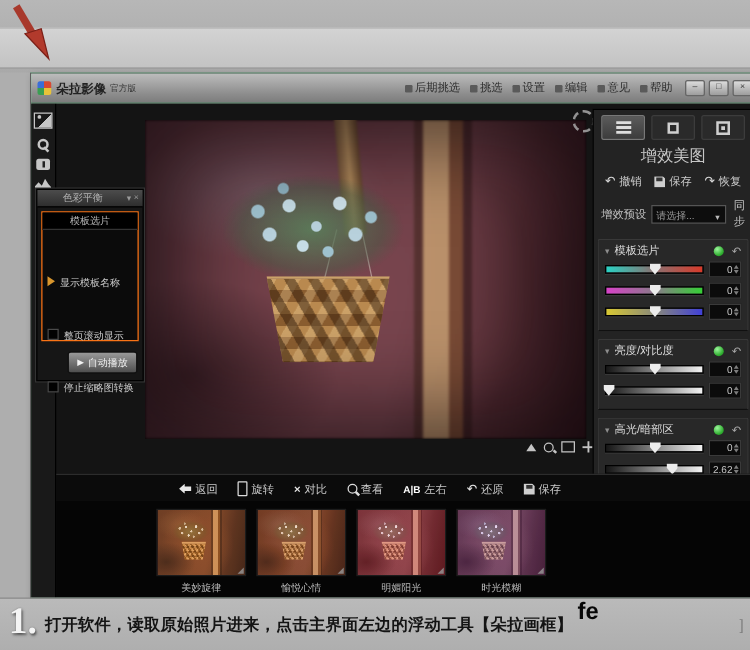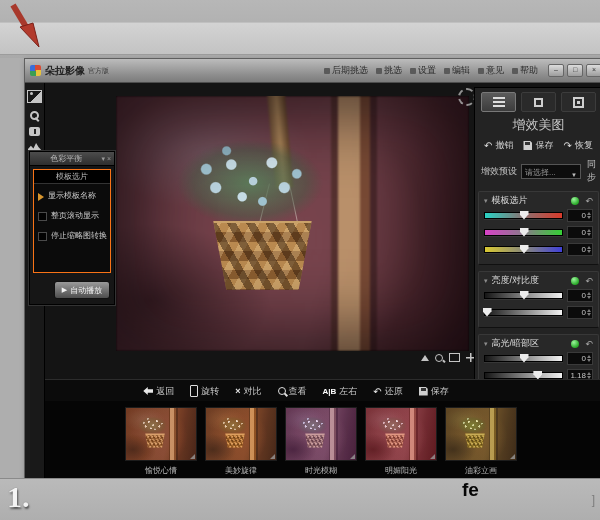--- a/index.html
+++ b/index.html
@@ -33,21 +33,21 @@
   .ic-info::after{content:"";position:absolute;left:5px;top:2px;width:2px;height:5px;background:#222;}
   .ic-hist{background:#c6c6c6;clip-path:polygon(0 100%,0 55%,22% 25%,42% 50%,62% 0,82% 38%,100% 62%,100% 100%);}
   
   .fpanel{position:absolute;left:4px;top:68px;width:84px;height:152px;background:#161616;border:1px solid #000;box-shadow:0 0 0 1px #333;z-index:5;}
   .fp-title{height:13px;background:linear-gradient(#4c4c4c,#2e2e2e);display:flex;align-items:center;padding:0 3px;border-bottom:1px solid #000;}
   .fp-title-text{flex:1;font-size:8px;color:#b5b5b5;text-align:center;}
   .fp-glyph{font-size:7px;color:#999;margin-left:2px;}
   .fp-box{margin:3px;border:1px solid #f97316;background:#0b0b0b;height:102px;}
   .fp-header{height:13px;background:#000;border-bottom:1px solid #333;font-size:8px;color:#bcbcbc;text-align:center;line-height:13px;}
   .fp-opts{padding:6px 4px;}
-  .fp-opt{display:flex;align-items:flex-end;gap:4px;margin-bottom:9px;}
+  .fp-opt{display:flex;align-items:flex-start;gap:4px;margin-bottom:9px;margin-top:31px;}
   .mk-arrow{width:0;height:0;border-left:6px solid #d8962e;border-top:4px solid transparent;border-bottom:4px solid transparent;flex:none;}
   .mk-box{width:7px;height:7px;background:#020202;border:1px solid #4a4a4a;flex:none;}
   .fp-opt-label{font-size:8px;color:#cdcdcd;white-space:nowrap;}
   .fp-play{position:absolute;left:24px;right:4px;bottom:5px;height:16px;border:1px solid #111;border-radius:3px;background:linear-gradient(#9a9a9a,#4e4e4e);display:flex;align-items:center;justify-content:center;gap:3px;}
   .fp-play-glyph{font-size:7px;color:#f2f2f2;}
   .fp-play-label{font-size:8px;color:#efefef;}
   
   .photo{position:absolute;left:91px;top:13px;width:353px;height:255px;background:#000;overflow:hidden;}
   .wallbg{position:absolute;inset:0;background:
     linear-gradient(90deg,rgba(0,0,0,0) 0 61%,rgba(60,35,25,.55) 61% 63%,rgba(198,158,112,.85) 63% 69%,rgba(122,76,50,.85) 69% 72%,rgba(40,20,18,.5) 72% 74%,rgba(0,0,0,0) 74%),
@@ -403,21 +403,21 @@
                   <span class="spin-up"></span>
                   <span class="spin-dn"></span>
                 </span>
               </span>
           </div>
           <div class="slider-row">
             <span class="track g-bw">
                 <span class="sl-thumb" style="left: 68%;"></span>
               </span>
             <span class="valbox">
-                <span class="valtext">1.18</span>
+                <span class="valtext">2.62</span>
                 <span class="spincol">
                   <span class="spin-up"></span>
                   <span class="spin-dn"></span>
                 </span>
               </span>
           </div>
         </div>
 
         <div class="texture-row">
           <span class="sec-caret">▾</span>
@@ -459,79 +459,69 @@
             <span class="vt-label">还原</span>
           </span>
         <span class="vt-btn">
             <span class="ic-floppy"></span>
             <span class="vt-label">保存</span>
           </span>
       </div>
 
       <div class="filmstrip">
         <div class="thumbs">
+          <div class="thumb">
+            <div class="thumb-img">
+              <div class="wallbg"></div>
+                <div class="foliageShape"></div>
+                <div class="basketShape"></div>
+              <div class="tint" style="background: rgb(216, 136, 63);"></div>
+                <div class="tint2"></div>
+              <span class="corner"></span>
+            </div>
+            <div class="thumb-label">美妙旋律</div>
+          </div>
           <div class="thumb">
             <div class="thumb-img">
               <div class="wallbg"></div>
                 <div class="foliageShape"></div>
                 <div class="basketShape"></div>
               <div class="tint" style="background: rgb(224, 154, 106);"></div>
                 <div class="tint2"></div>
               <span class="corner"></span>
             </div>
             <div class="thumb-label">愉悦心情</div>
           </div>
           <div class="thumb">
             <div class="thumb-img">
               <div class="wallbg"></div>
                 <div class="foliageShape"></div>
                 <div class="basketShape"></div>
-              <div class="tint" style="background: rgb(216, 136, 63);"></div>
+              <div class="tint" style="background: rgb(224, 122, 134);"></div>
                 <div class="tint2"></div>
               <span class="corner"></span>
             </div>
-            <div class="thumb-label">美妙旋律</div>
+            <div class="thumb-label">明媚阳光</div>
           </div>
           <div class="thumb">
             <div class="thumb-img">
               <div class="wallbg"></div>
                 <div class="foliageShape"></div>
                 <div class="basketShape"></div>
               <div class="tint" style="background: rgb(168, 122, 176);"></div>
                 <div class="tint2"></div>
               <span class="corner"></span>
             </div>
             <div class="thumb-label">时光模糊</div>
           </div>
-          <div class="thumb">
-            <div class="thumb-img">
-              <div class="wallbg"></div>
-                <div class="foliageShape"></div>
-                <div class="basketShape"></div>
-              <div class="tint" style="background: rgb(224, 122, 134);"></div>
-                <div class="tint2"></div>
-              <span class="corner"></span>
-            </div>
-            <div class="thumb-label">明媚阳光</div>
-          </div>
-          <div class="thumb">
-            <div class="thumb-img">
-              <div class="wallbg"></div>
-                <div class="foliageShape"></div>
-                <div class="basketShape"></div>
-              <div class="tint" style="background: rgb(205, 191, 78);"></div>
-                <div class="tint2"></div>
-              <span class="corner"></span>
-            </div>
-            <div class="thumb-label">油彩立画</div>
-          </div>
         </div>
       </div>
     </div>
   </div>
 
   <div class="caption">
     <span class="cap-num">1.</span>
+    <span class="cap-text">打开软件，读取原始照片进来，点击主界面左边的浮动工具【朵拉画框】</span>
     <span class="cap-mark">fe</span>
     <span class="cap-bracket">]</span>
   </div>
 
 </div>
 
 </body></html>

